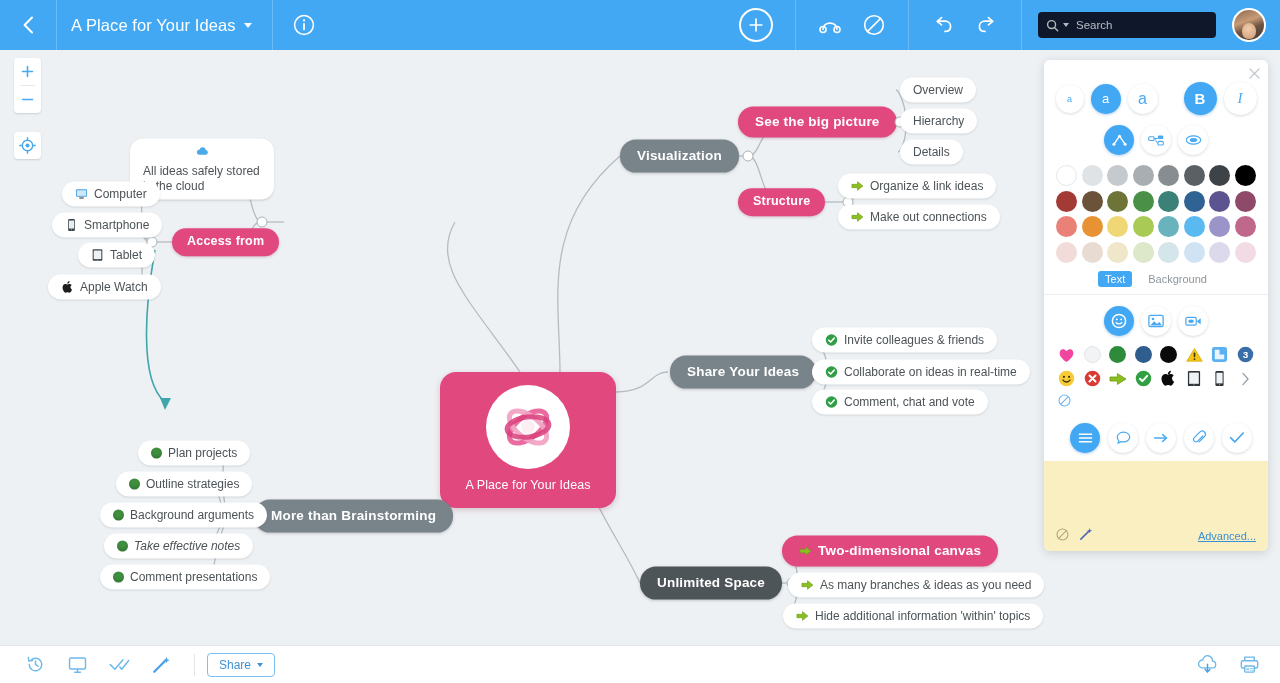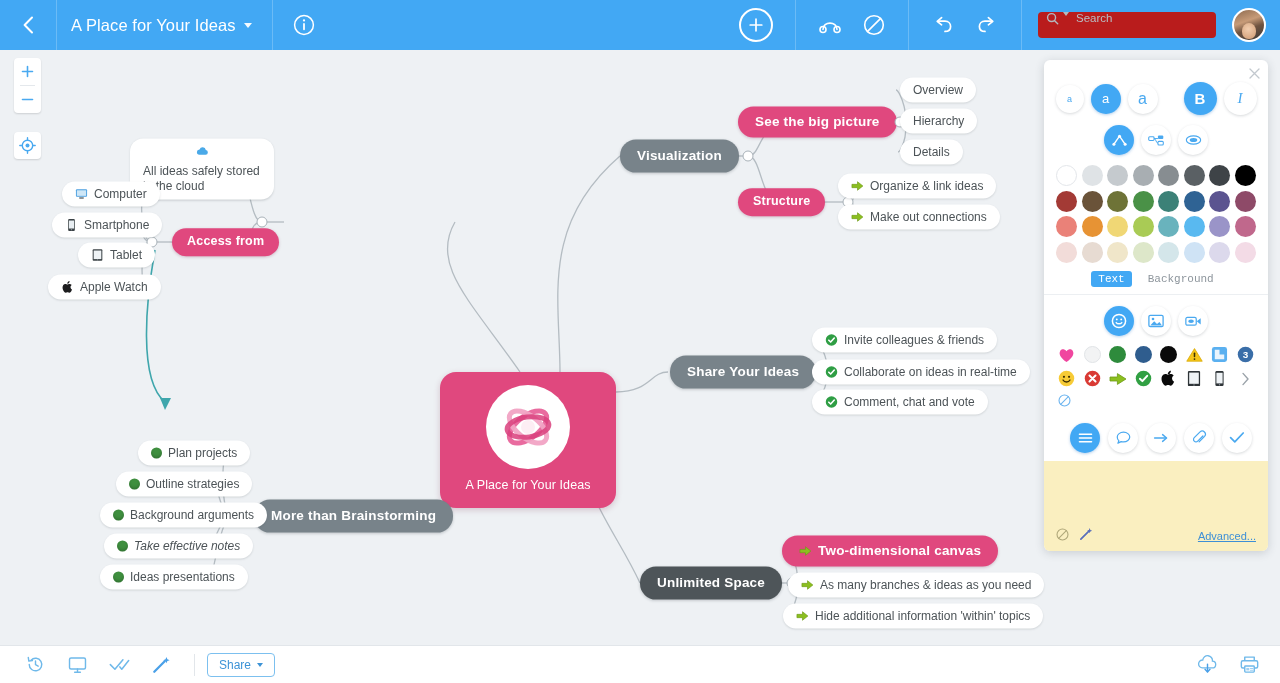--- a/index.html
+++ b/index.html
@@ -42,22 +42,22 @@
     width: 34px; height: 34px; border-radius: 50%;
     border: 2px solid #fff; display: flex; align-items: center; justify-content: center;
     cursor: pointer; margin: 0 22px;
   }
   .tb-icon {
     width: 44px; height: 50px; display: flex; align-items: center; justify-content: center;
     cursor: pointer;
   }
   .tb-group { display: flex; align-items: center; padding: 0 12px; }
   .search-box {
-    width: 178px; height: 26px; background: #b91c1c; border-radius: 4px;
-    display: flex; padding: 0 8px; gap: 3px;
+    width: 178px; height: 26px; background: #0f172a; border-radius: 4px;
+    display: flex; align-items: center; padding: 0 8px; gap: 3px;
     margin: 0 16px; cursor: text;
   }
   .search-ph { font-size: 11.5px; color: #b9bec4; }
   .search-caret {
     width: 0; height: 0; border-left: 3.2px solid transparent;
     border-right: 3.2px solid transparent; border-top: 4px solid #b4b9bf;
     margin-left: 1px; margin-right: 4px;
   }
   .avatar {
     width: 34px; height: 34px; border-radius: 50%; margin-right: 14px;
@@ -173,21 +173,21 @@
   .fbtn.on { background: #42a8f4; color: #fff; box-shadow: 0 1px 3px rgba(40,120,200,.35); }
   .fbtn.italic { font-style: italic; font-family: "Liberation Serif", serif; }
 
   .swatches {
     display: grid; grid-template-columns: repeat(8, 1fr);
     gap: 4.5px; padding: 10px 12px 0 12px;
   }
   .sw { width: 100%; aspect-ratio: 1/1; border-radius: 50%; cursor: pointer; }
   .sw.wh { border: 1px solid #e3e6ea; }
 
-  .tgl-row { display: flex; justify-content: center; align-items: center; gap: 9px; padding: 8px 0 7px; font-family: Liberation Mono, monospace; }
+  .tgl-row { display: flex; justify-content: center; align-items: center; gap: 9px; padding: 8px 0 7px; }
   .tgl {
     font-size: 11px; color: #8d959c; cursor: pointer; padding: 2px 7px; border-radius: 3px;
   }
   .tgl.on { background: #42a8f4; color: #fff; }
 
   .hr { height: 1px; background: #eceff2; margin: 0 0 0 0; }
 
   .icon-grid {
     display: grid; grid-template-columns: repeat(8, 1fr);
     gap: 3px 4px; padding: 9px 12px 2px 12px; align-items: center;
@@ -526,21 +526,21 @@
     <div class="node n-leaf" style="left:100px; top:465px;">
       <span class="dot-green"></span>
       <span class="lbl">Background arguments</span>
     </div>
     <div class="node n-leaf" style="left:104px; top:496px;font-style:italic;">
       <span class="dot-green"></span>
       <span class="lbl">Take effective notes</span>
     </div>
     <div class="node n-leaf" style="left:100px; top:527px;">
       <span class="dot-green"></span>
-      <span class="lbl">Ideas presentations</span>
+      <span class="lbl">Comment presentations</span>
     </div>
 
     <div class="node n-main dark" style="left:640px; top:533px;">
       <span class="lbl">Unlimited Space</span>
     </div>
     <div class="cj" style="left:792px; top:533px;"></div>
     <div class="node n-pink" style="left:782px; top:501px;">
       <svg class="ic" viewBox="0 0 14 14">
         <path d="M1 5.2h6V2.4L12.8 7 7 11.6V8.8H1z" fill="#8bbf1f" stroke="#6f9b18" stroke-width=".7"></path>
       </svg>

